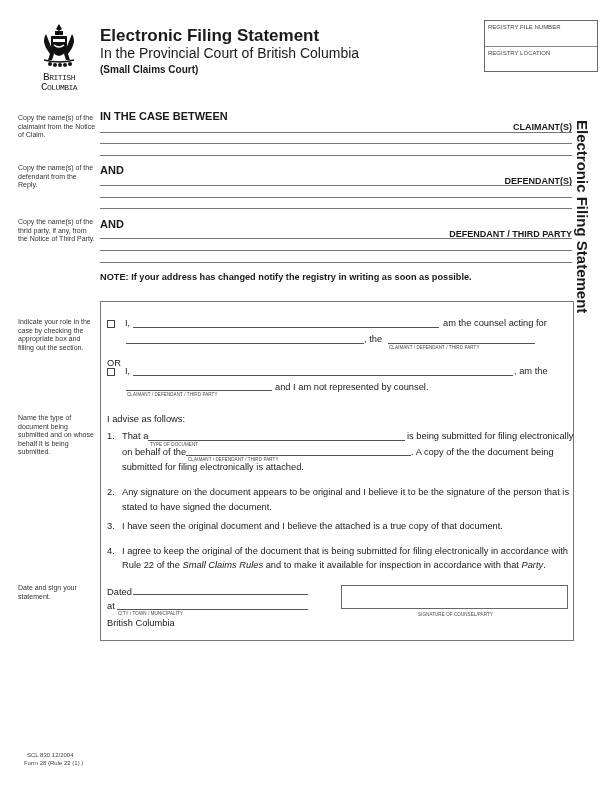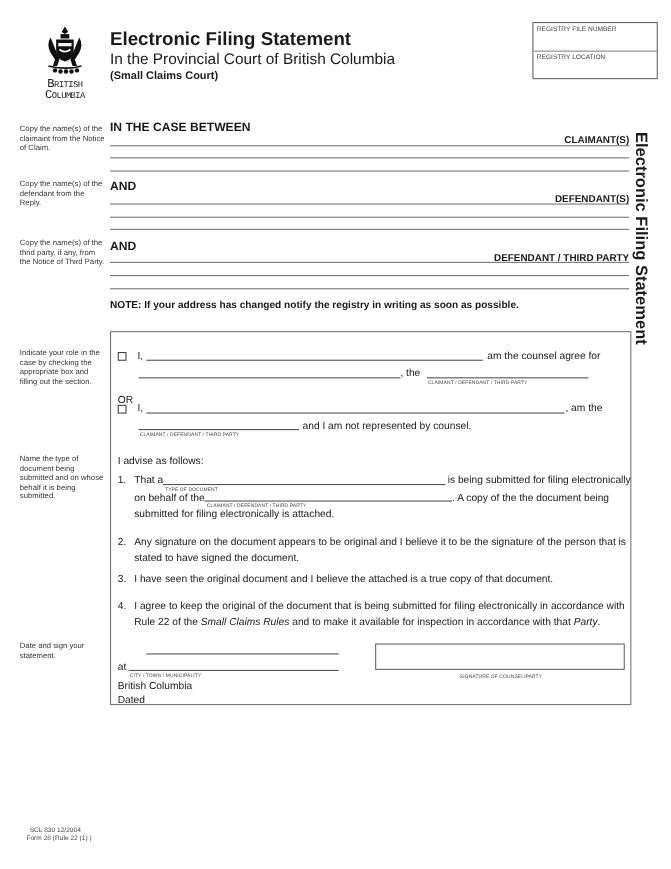--- a/index.html
+++ b/index.html
@@ -102,21 +102,21 @@
 
 <div class="abs hint" style="top:318px;">Indicate your role in the case by checking the appropriate box and filling out the section.</div>
 <div class="abs hint" style="top:414px;">Name the type of document being submitted and on whose behalf it is being submitted.</div>
 <div class="abs hint" style="top:584px;">Date and sign your statement.</div>
 
 <div class="abs box"></div>
 
 <div class="abs cb" style="left:107px; top:320px;"></div>
 <div class="abs txt" style="left:125px; top:318px;">I,</div>
 <div class="abs line" style="left:133px; top:327px; width:306px;"></div>
-<div class="abs txt" style="left:443px; top:318px;">am the counsel agree for</div>
+<div class="abs txt" style="left:443px; top:318px;">am the counsel acting for</div>
 <div class="abs line" style="left:126px; top:343px; width:238px;"></div>
 <div class="abs txt" style="left:364px; top:334px;">, the</div>
 <div class="abs line" style="left:388px; top:343px; width:147px;"></div>
 <div class="abs small-txt" style="left:389px; top:345px;">CLAIMANT / DEFENDANT / THIRD PARTY</div>
 
 <div class="abs txt" style="left:107px; top:358px;">OR</div>
 
 <div class="abs cb" style="left:107px; top:368px;"></div>
 <div class="abs txt" style="left:125px; top:366px;">I,</div>
 <div class="abs line" style="left:133px; top:375px; width:380px;"></div>
@@ -142,21 +142,21 @@
 <div class="abs txt" style="left:122px; top:487px;">Any signature on the document appears to be original and I believe it to be the signature of the person that is</div>
 <div class="abs txt" style="left:122px; top:502px;">stated to have signed the document.</div>
 
 <div class="abs txt" style="left:107px; top:521px;">3.</div>
 <div class="abs txt" style="left:122px; top:521px;">I have seen the original document and I believe the attached is a true copy of that document.</div>
 
 <div class="abs txt" style="left:107px; top:546px;">4.</div>
 <div class="abs txt" style="left:122px; top:546px;">I agree to keep the original of the document that is being submitted for filing electronically in accordance with</div>
 <div class="abs txt" style="left:122px; top:560px;"><span>Rule 22 of the </span><i>Small Claims Rules</i><span> and to make it available for inspection in accordance with that </span><i>Party</i><span>.</span></div>
 
-<div class="abs txt" style="left:107px; top:587px;margin-top:44px;">Dated</div>
+<div class="abs txt" style="left:107px; top:587px;">Dated</div>
 <div class="abs line" style="left:133px; top:594px; width:175px;"></div>
 <div class="abs txt" style="left:107px; top:601px;">at</div>
 <div class="abs line" style="left:117px; top:609px; width:191px;"></div>
 <div class="abs small-txt" style="left:118px; top:611px;">CITY / TOWN / MUNICIPALITY</div>
 <div class="abs txt" style="left:107px; top:618px;">British Columbia</div>
 
 <div class="abs sigbox"></div>
 <div class="abs small-txt" style="left:418px; top:612px;">SIGNATURE OF COUNSEL/PARTY</div>
 
 <div class="abs footer" style="top:752px;">SCL 830   12/2004</div>

